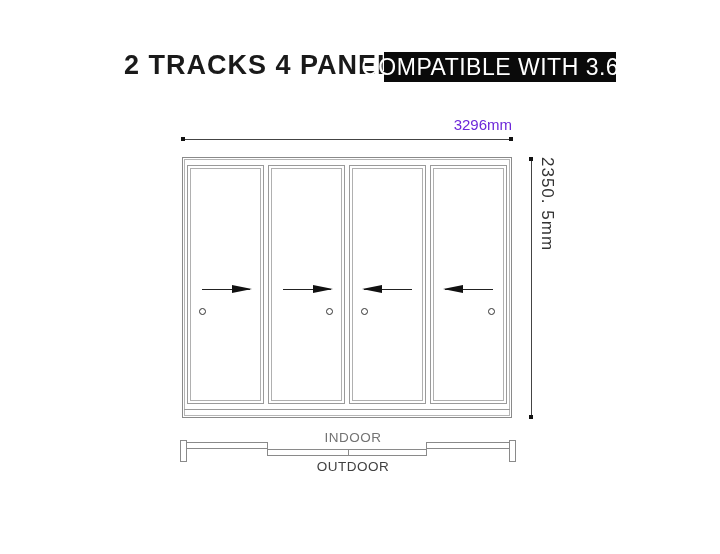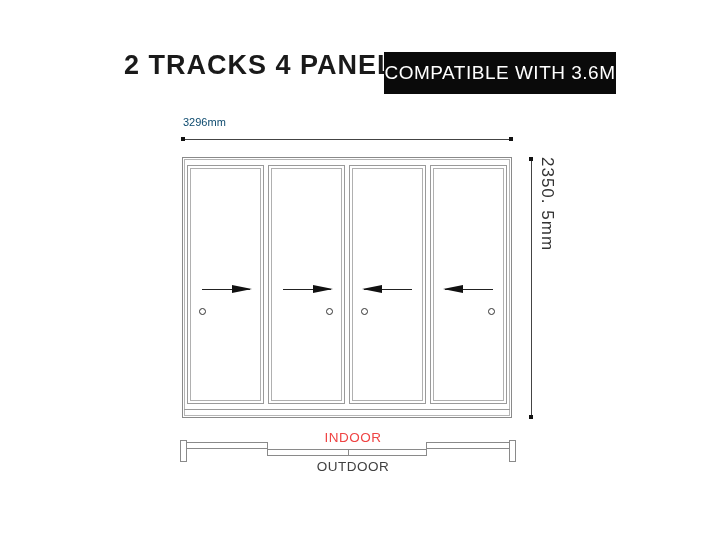--- a/index.html
+++ b/index.html
@@ -7,29 +7,29 @@
     position:relative;width:720px;height:554px;background:#ffffff;overflow:hidden;
     font-family:"Liberation Sans", sans-serif;
   }
   
   .title{
     position:absolute;left:124px;top:50px;width:236px;height:34px;
     font-size:27px;font-weight:700;color:var(--title-text,#1a1a1a);
     letter-spacing:1px;white-space:nowrap;
   }
   .badge{
-    position:absolute;left:384px;top:52px;width:232px;height:42px;
+    position:absolute;left:384px;top:52px;width:232px;height:30px;
     background:var(--badge-bg,#0a0a0a);color:var(--badge-text,#ffffff);
     display:flex;align-items:center;justify-content:center;
-    font-size:19px;letter-spacing:0.5px;white-space:nowrap;
+    font-size:23px;letter-spacing:0.5px;white-space:nowrap;
   }
   
   .dim-h-label{
-    position:absolute;left:183px;top:116px;width:329px;text-align:left;
-    font-size:11px;color:#0c4a6e;
+    position:absolute;left:183px;top:116px;width:329px;text-align:right;
+    font-size:15px;color:#6d28d9;
   }
   .dim-h-line{position:absolute;left:183px;top:139px;width:329px;height:1px;background:#444;}
   .tick{position:absolute;width:4px;height:4px;background:#111;}
   .tick.h-left{left:181px;top:137px;}
   .tick.h-right{left:509px;top:137px;}
   .tick.v-top{left:529px;top:157px;}
   .tick.v-bottom{left:529px;top:415px;}
   
   .dim-v-line{position:absolute;left:531px;top:158px;width:1px;height:260px;background:#444;}
   .dim-v-label{
@@ -68,21 +68,21 @@
   .cap{position:absolute;width:7px;height:22px;border:1px solid #8a8a8a;background:#fff;box-sizing:border-box;}
   .cap.left-cap{left:180px;top:440px;}
   .cap.right-cap{left:509px;top:440px;}
   .track-bar{position:absolute;height:7px;border:1px solid #8a8a8a;background:#fff;box-sizing:border-box;}
   .bar-indoor-left{left:186px;top:442px;width:82px;}
   .bar-outdoor{left:267px;top:449px;width:160px;}
   .bar-indoor-right{left:426px;top:442px;width:84px;}
   .bar-center-tick{position:absolute;left:80px;top:0;bottom:0;width:1px;background:#8a8a8a;}
   .indoor-label{
     position:absolute;left:298px;top:430px;width:110px;text-align:center;
-    font-size:13.5px;color:#ef4444;letter-spacing:0.5px;
+    font-size:13.5px;color:#737373;letter-spacing:0.5px;
   }
   .outdoor-label{
     position:absolute;left:293px;top:459px;width:120px;text-align:center;
     font-size:13.5px;color:#404040;letter-spacing:0.5px;
   }
 </style>
 </head>
 <body>
 
 <div class="canvas">

